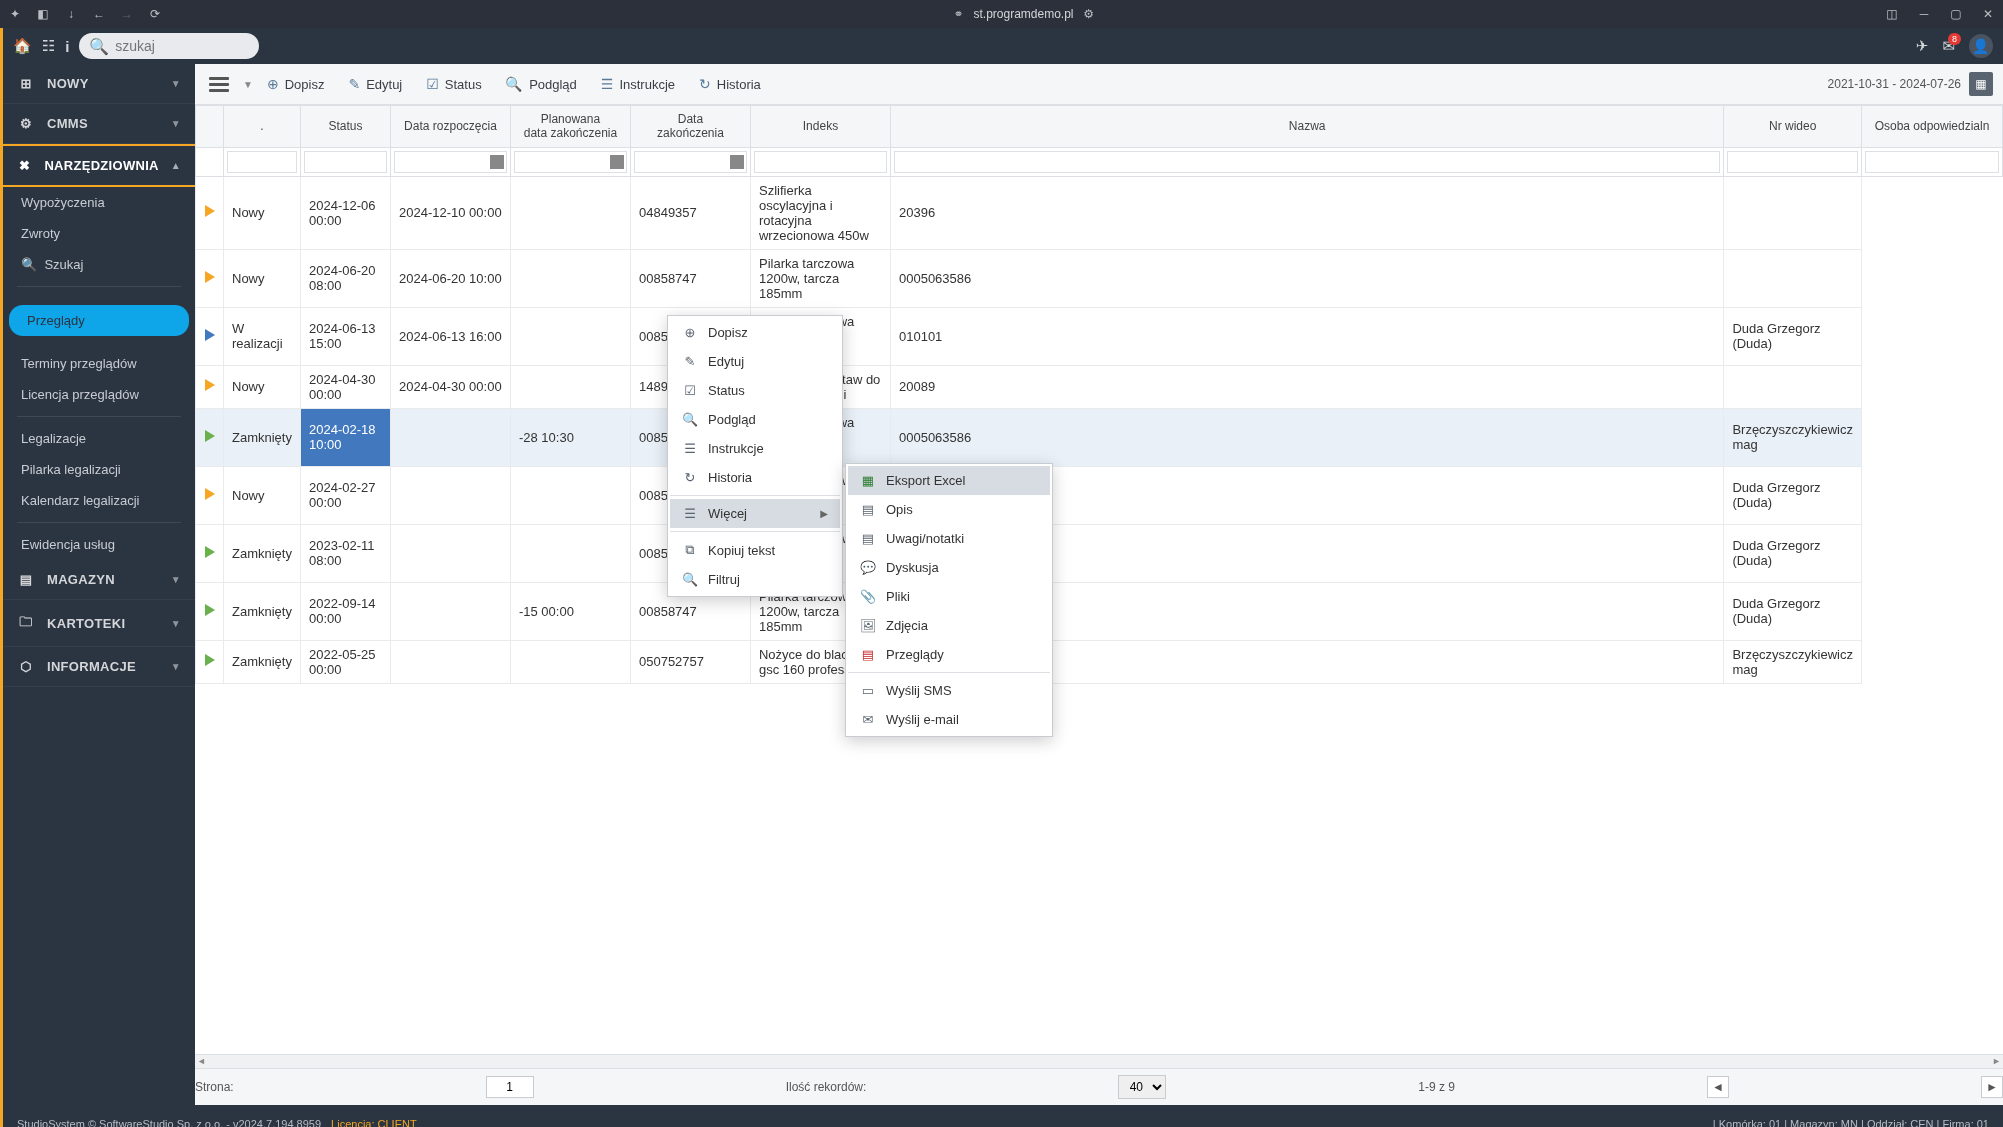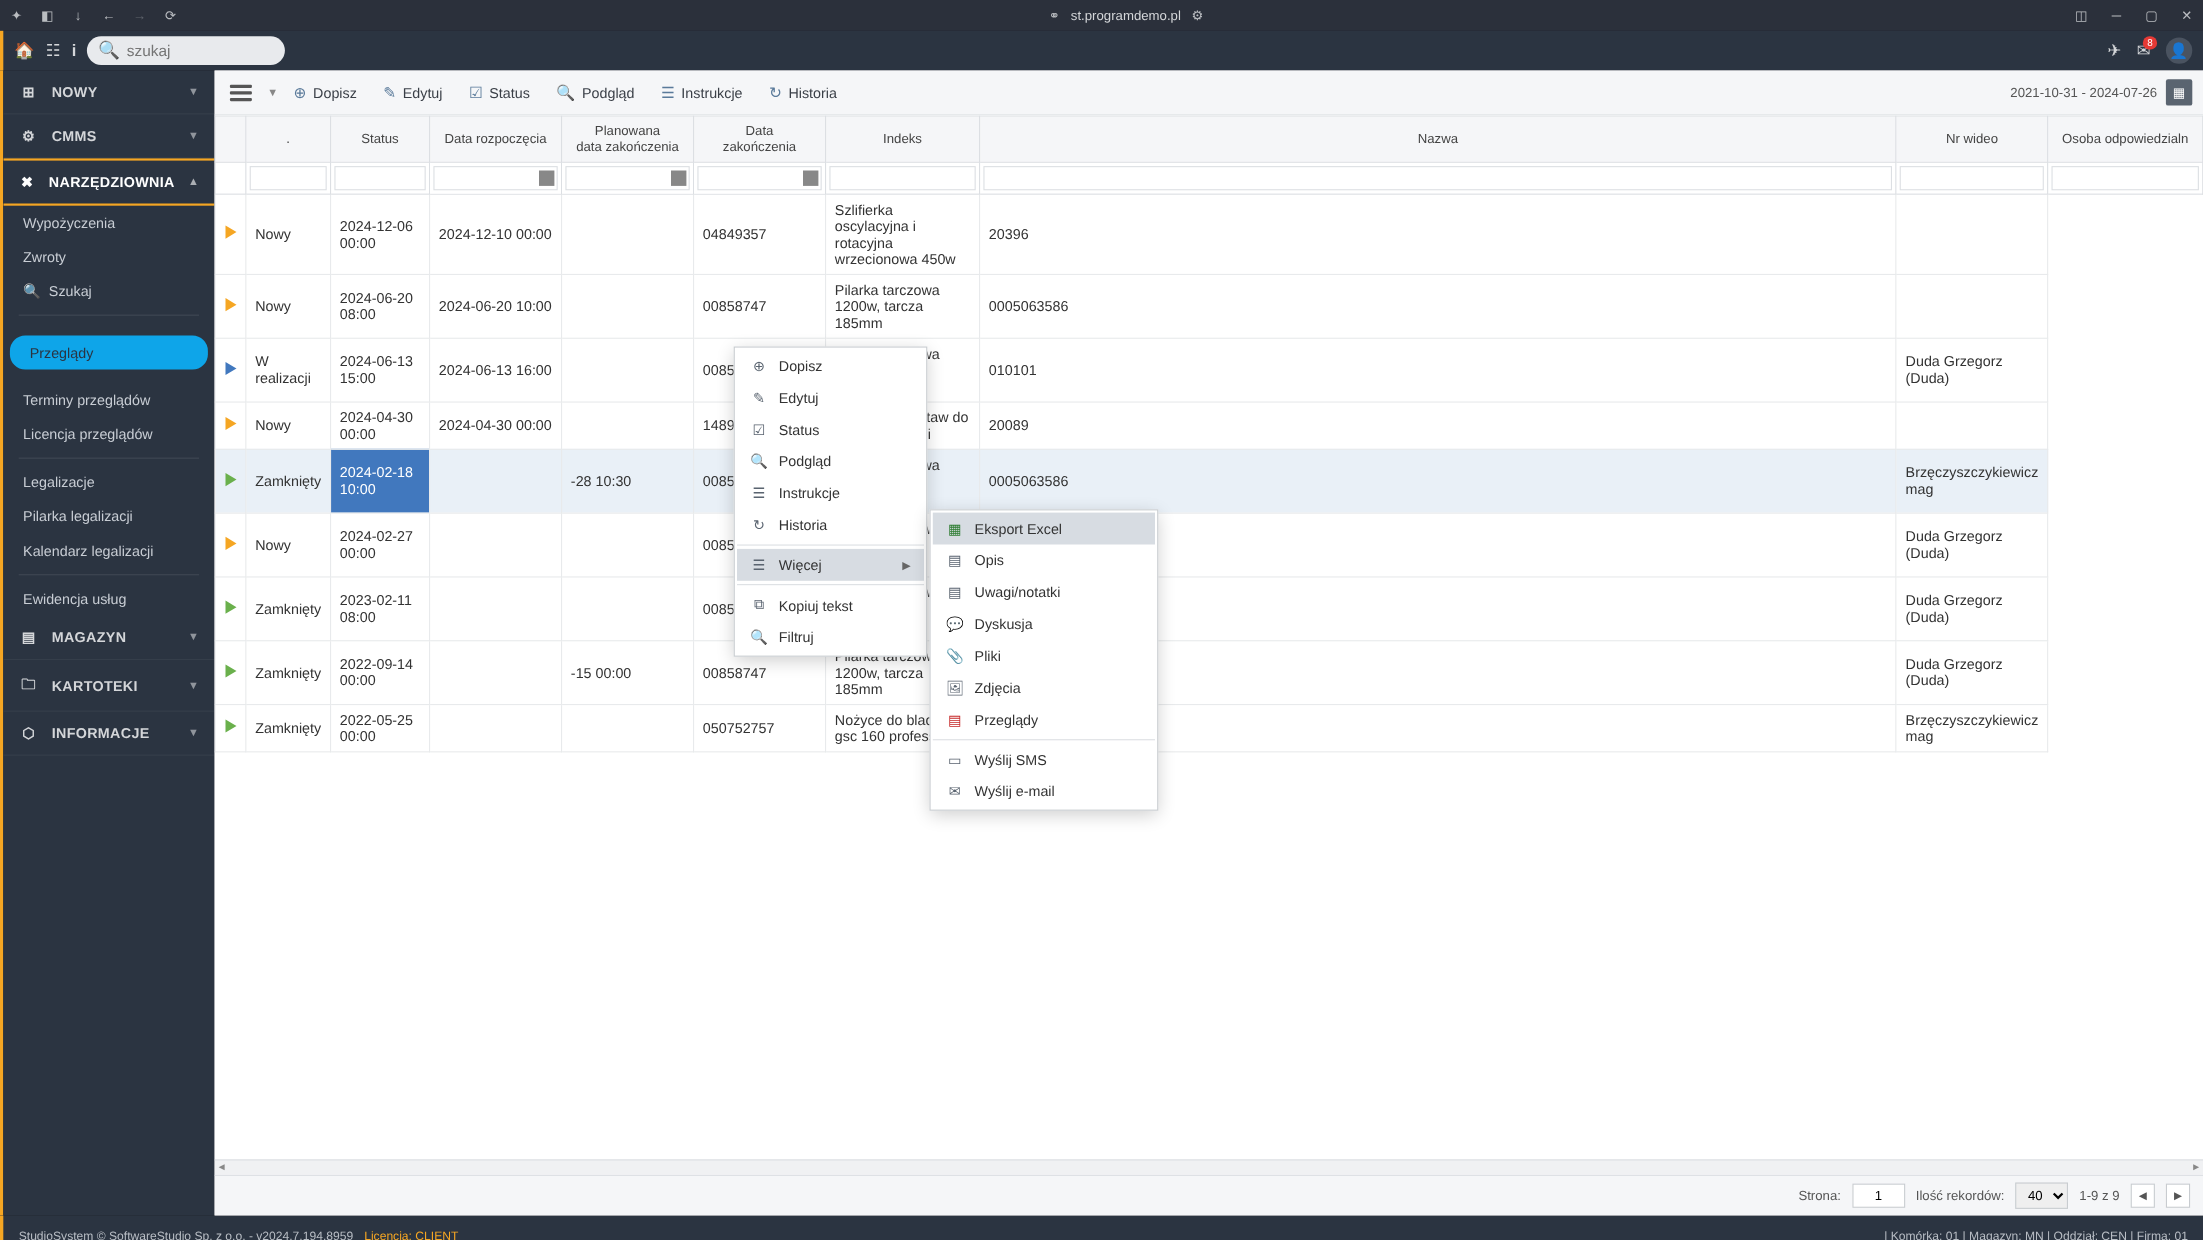--- a/index.html
+++ b/index.html
@@ -48,21 +48,21 @@
 tbody tr.sel td.hl{background:#4178be;color:#fff}
 .play-ico{width:0;height:0;border-left:10px solid #f5a623;border-top:6px solid transparent;border-bottom:6px solid transparent;display:inline-block}
 .play-ico.green{border-left-color:#6ab04c}
 .play-ico.blue{border-left-color:#4178be}
 .ctx-menu{position:absolute;background:#fff;border:1px solid #c8ccd0;box-shadow:0 4px 16px rgba(0,0,0,.2);min-width:176px;z-index:100;padding:2px}
 .ctx-item{display:flex;align-items:center;gap:10px;padding:7px 12px;font-size:13px;color:#333;cursor:pointer}
 .ctx-item:hover,.ctx-item.hl{background:#d7dce2}
 .ctx-item .arrow{margin-left:auto;font-size:10px;color:#666}
 .ctx-ico{width:16px;text-align:center;color:#5a6470}
 .ctx-sep{height:1px;background:#dcdfe3;margin:3px 0}
-.pager{display:flex;align-items:center;justify-content:flex-end;padding:6px 12px;gap:10px;font-size:12px;color:#555;background:#f5f6f8;border-top:1px solid #dcdfe3}
+.pager{display:flex;align-items:center;justify-content:space-between;padding:6px 0;gap:10px;font-size:12px;color:#555;background:#f5f6f8;border-top:1px solid #dcdfe3}
 .pager input,.pager select{border:1px solid #c8ccd0;padding:3px 6px;font-size:12px;width:48px;text-align:center}
 .pbtn{border:1px solid #c8ccd0;background:#fff;width:22px;height:22px;display:flex;align-items:center;justify-content:center;cursor:pointer}
 .hscroll{height:14px;background:#f0f1f3;border-top:1px solid #dcdfe3;position:relative}
 .hscroll::before{content:"◄";position:absolute;left:2px;font-size:9px;color:#888;top:1px}
 .hscroll::after{content:"►";position:absolute;right:2px;font-size:9px;color:#888;top:1px}
 .status-bar{height:38px;background:#2b3441;color:#b8bdc4;display:flex;align-items:center;padding:0 14px;font-size:11px;border-left:3px solid #f5a623}
 .status-bar .lic{color:#f5a623;margin-left:10px}
 .status-bar .right{margin-left:auto}
 </style>
 </head>

